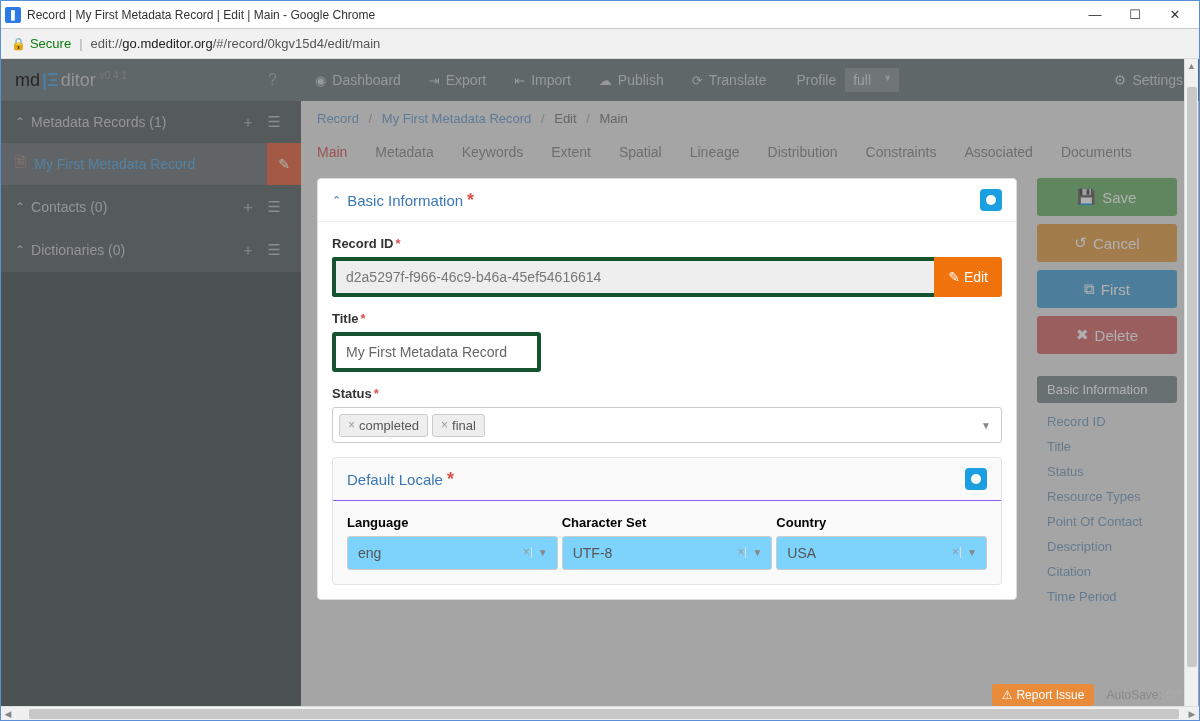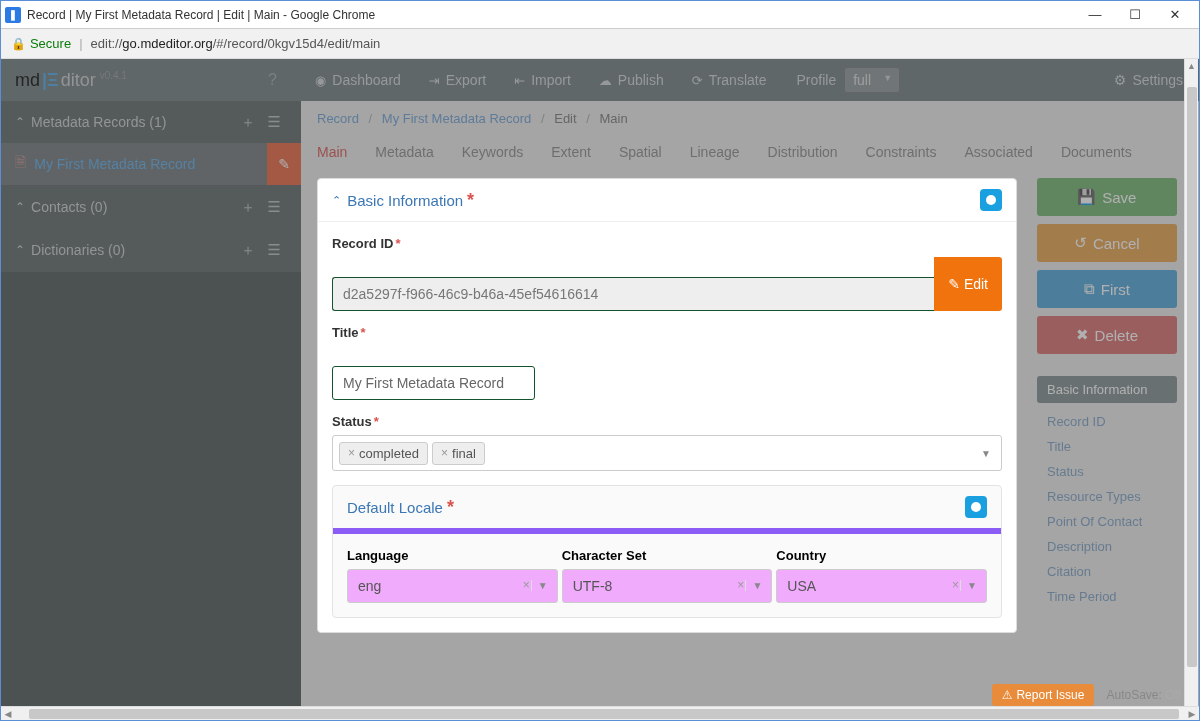--- a/index.html
+++ b/index.html
@@ -78,38 +78,38 @@
 .panel-head .ptitle .pchev { margin-right: 6px; font-size: 11px; }
 .panel-head .req { color: #d9534f; font-size: 18px; margin-left: 4px; font-weight: bold; }
 .panel-head .help-dot { margin-left: auto; width: 22px; height: 22px; background: #1a9fe0; border-radius: 4px; display: flex; align-items: center; justify-content: center; }
 .panel-head .help-dot::after { content: ""; width: 10px; height: 10px; background: #fff; border-radius: 50%; }
 .panel-body { padding: 14px; }
 
 .form-group { margin-bottom: 14px; }
 .form-group label { display: block; font-weight: bold; font-size: 13px; color: #333; margin-bottom: 6px; }
 .form-group label .req { color: #d9534f; margin-left: 2px; }
 .input-row { display: flex; }
-.text-input { flex: 1; border: 1px solid #14532d; border-radius: 3px; padding: 8px 10px; font-size: 14px; color: #666; background: #fff; margin-top: 20px; }
+.text-input { flex: 1; border: 4px solid #14532d; border-radius: 3px; padding: 8px 10px; font-size: 14px; color: #666; background: #fff; }
 .text-input.readonly { background: #eee; color: #777; }
 .btn-edit { background: #f0730e; color: #fff; border: none; padding: 0 14px; border-radius: 0 3px 3px 0; cursor: pointer; font-size: 14px; display: flex; align-items: center; gap: 4px; }
 .input-row.joined .text-input { border-radius: 3px 0 0 3px; border-right: none; }
 
 .tag-input { border: 1px solid #ccc; border-radius: 3px; padding: 4px 6px; display: flex; align-items: center; gap: 4px; min-height: 36px; background: #fff; position: relative; }
 .tag { background: #eee; border: 1px solid #ccc; border-radius: 3px; padding: 3px 8px; font-size: 13px; color: #555; display: flex; align-items: center; gap: 4px; }
 .tag .x { color: #999; cursor: pointer; font-size: 12px; }
 .tag-input .dd { margin-left: auto; color: #888; font-size: 10px; position: absolute; right: 10px; }
 
 
 .subpanel { border: 1px solid #e3e3e3; border-radius: 4px; background: #fafafa; }
-.subpanel .panel-head { border-bottom: 6px solid #8b5cf6; }
+.subpanel .panel-head { border-bottom: 1px solid #8b5cf6; }
 .locale-grid { display: flex; gap: 4px; padding: 14px; }
 .locale-col { flex: 1; }
 .locale-col label { font-weight: bold; font-size: 13px; display: block; margin-bottom: 6px; }
 .select-wrap { position: relative; }
-.select-input { width: 100%; border: 1px solid #ccc; border-radius: 3px; padding: 8px 48px 8px 10px; font-size: 14px; color: #555; background: #f0abfc; appearance: none; }
+.select-input { width: 100%; border: 1px solid #ccc; border-radius: 3px; padding: 8px 48px 8px 10px; font-size: 14px; color: #555; background: #7dd3fc; appearance: none; }
 .select-wrap .x { position: absolute; right: 28px; top: 9px; color: #999; font-size: 12px; cursor: pointer; }
 .select-wrap .dd { position: absolute; right: 10px; top: 11px; color: #888; font-size: 10px; border-left: 1px solid #ddd; padding-left: 6px; }
 
 
 .act-btn { border: none; border-radius: 3px; padding: 10px 0; color: #fff; font-size: 15px; cursor: pointer; display: flex; align-items: center; justify-content: center; gap: 6px; }
 .act-save { background: #6eb36e; }
 .act-cancel { background: #e8a04a; }
 .act-copy { background: #4aa3d8; }
 .act-delete { background: #d96b6b; }
 

